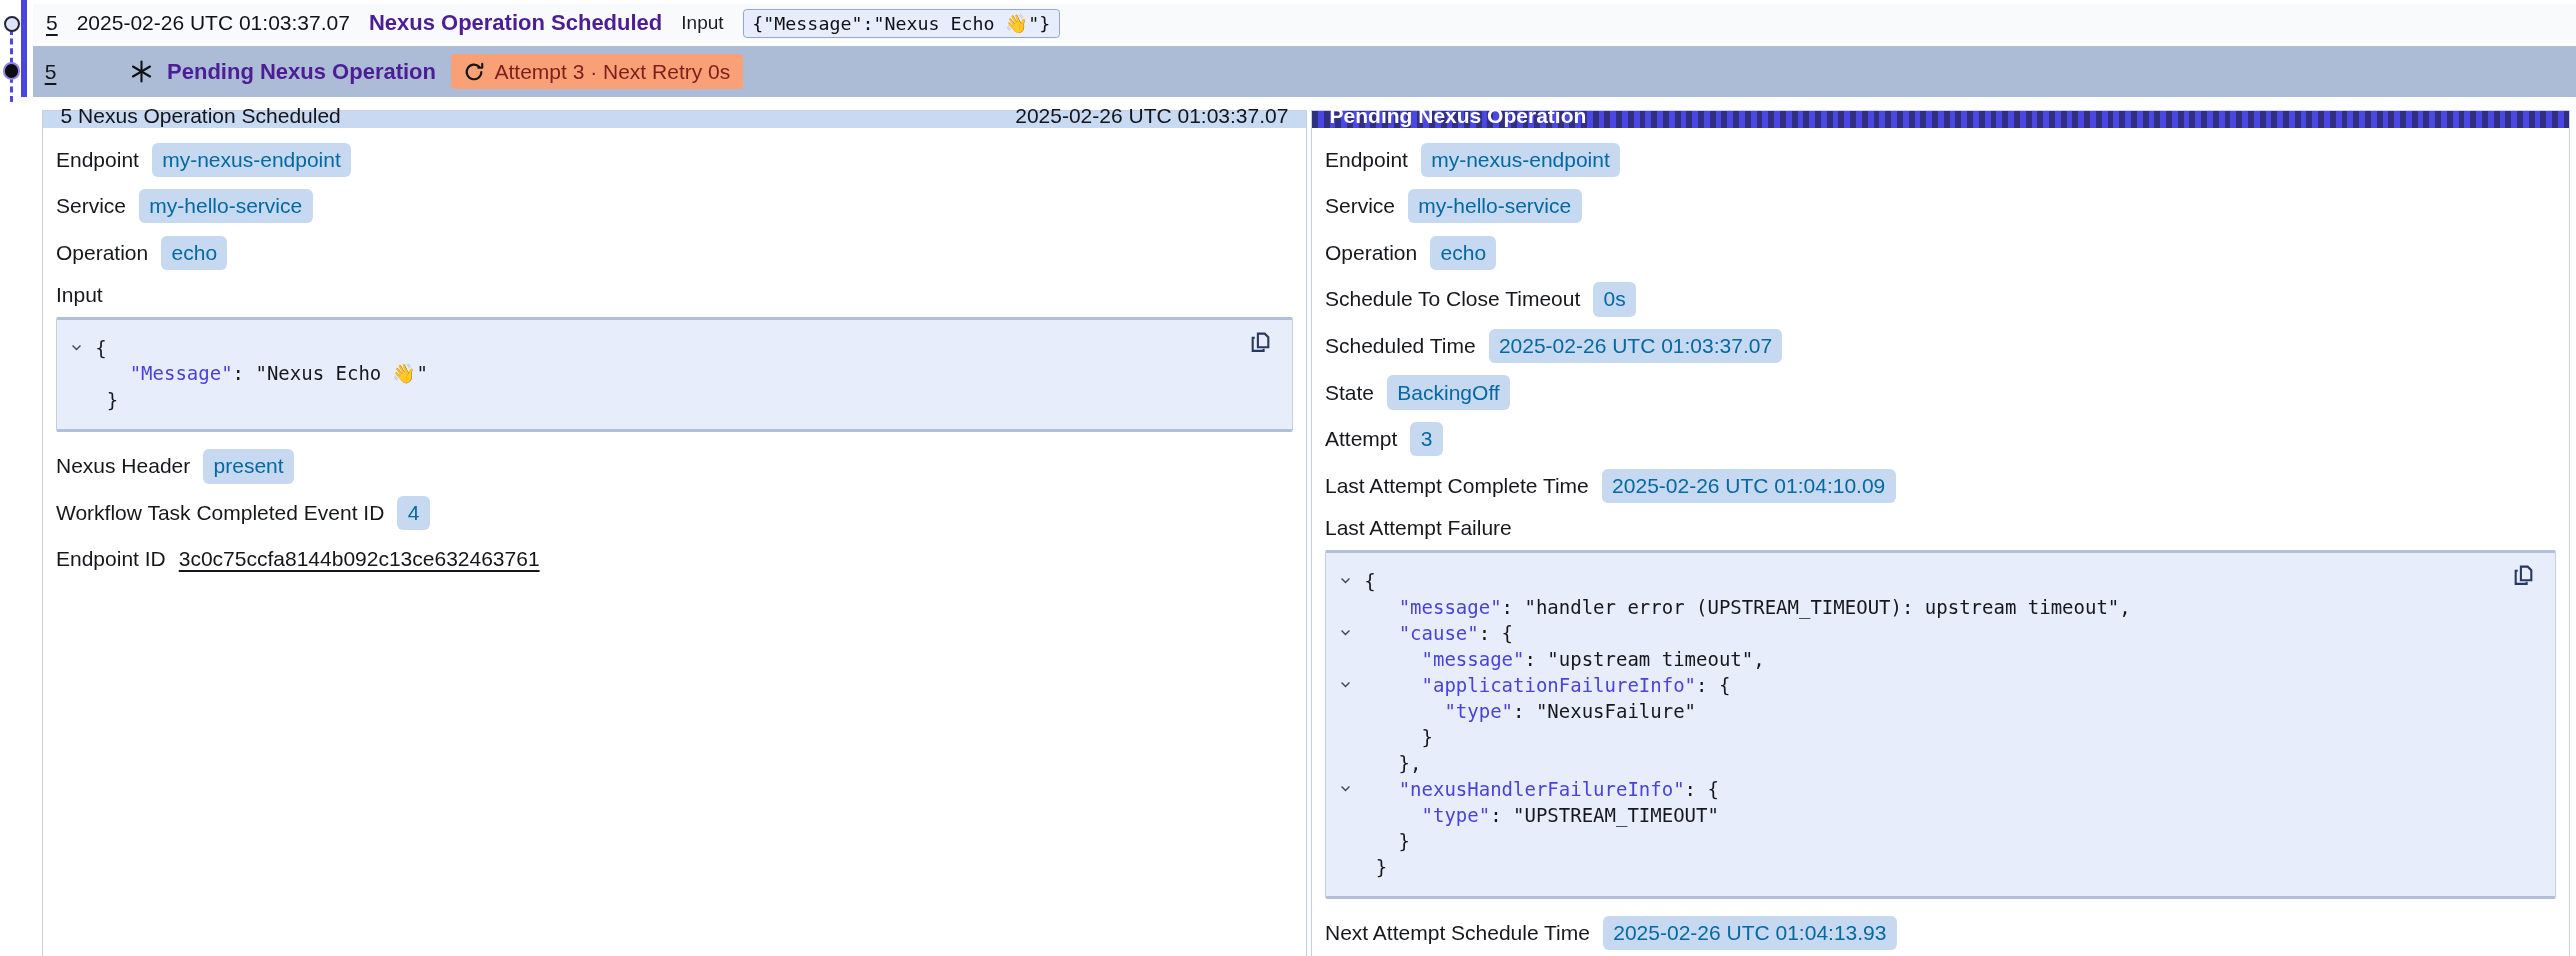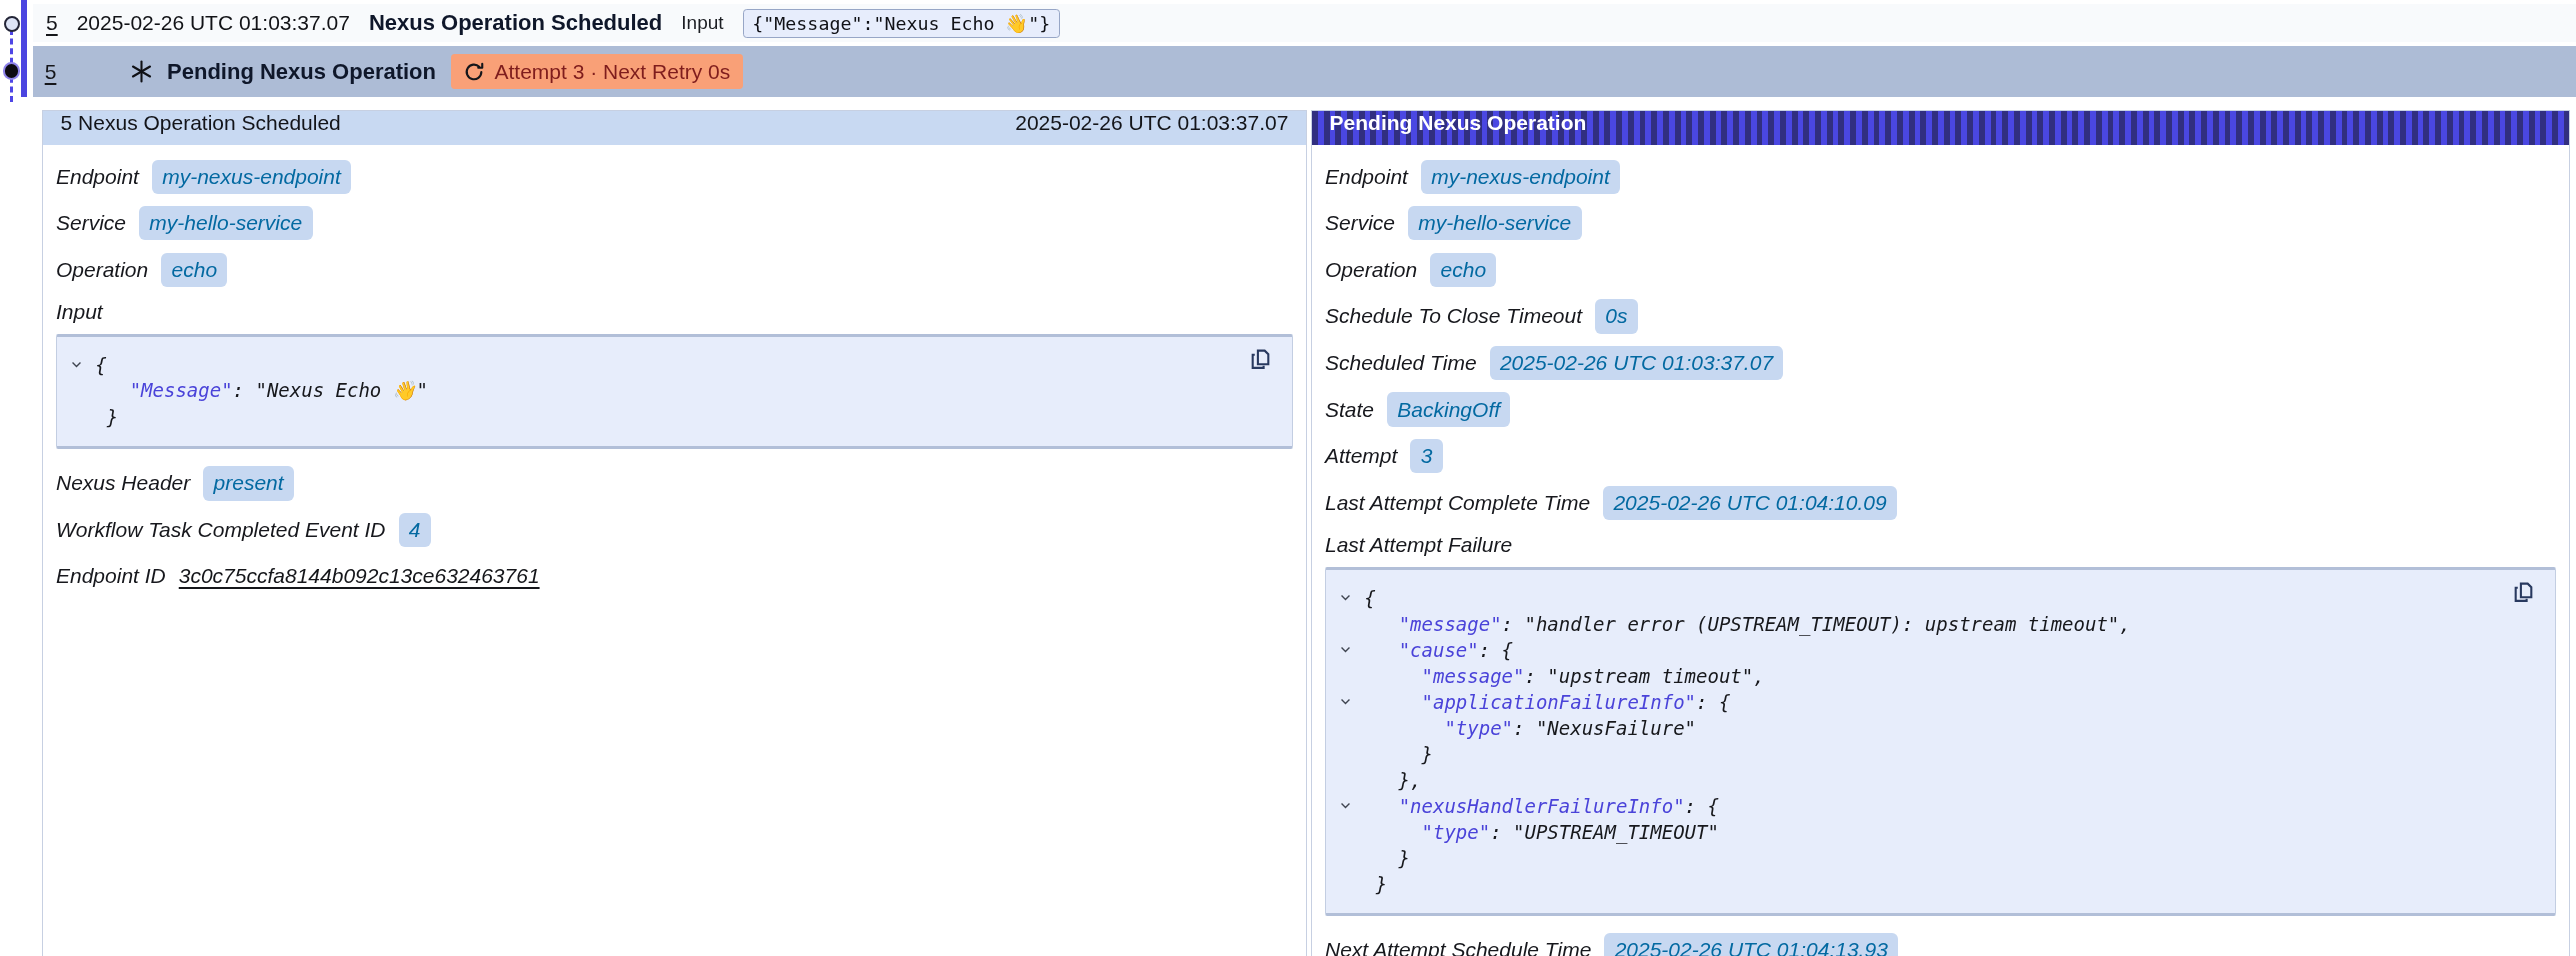--- a/index.html
+++ b/index.html
@@ -15,39 +15,39 @@
   .rail-circle-filled { position:absolute; left:2.9px; top:62px; width:17.6px; height:17.6px; border-radius:50%;
     background:#0d0b12; border:2.2px solid #8f84ea; z-index:2; }
 
   
   .row1 { position:absolute; left:33px; top:4.4px; right:0; height:38px; background:#f8fafc;
     display:flex; align-items:center; padding-left:13px; gap:19px; cursor:pointer; }
   .row2 { position:absolute; left:33px; top:46px; right:0; height:51px; background:#adbcd6;
     display:flex; align-items:center; padding-left:11.7px; cursor:pointer; }
   .id-link { font-size:21px; font-weight:500; color:#15161a; text-decoration:underline; text-underline-offset:3.7px; }
   .ts { font-size:21px; color:#121317; }
-  .evt-title { font-size:22px; font-weight:700; color:#0f172a; }
+  .evt-title { font-size:22px; font-weight:700; color:#4c1d95; }
   .input-lbl { font-size:19px; color:#1d1f24; }
   .chip { font-family:"DejaVu Sans Mono","Liberation Mono",monospace; font-size:18.3px;
     background:#e7edfc; border:1.5px solid #97a6c6; border-radius:3.7px; padding:2.9px 8.8px; color:#101116; }
   .nexus-icon { margin-left:73px; width:26px; height:26px; display:flex; align-items:center; }
   .row2 .evt-title { margin-left:11.7px; }
   .retry-badge { margin-left:14.6px; display:flex; align-items:center; gap:9.5px;
     background:#f9a077; border-radius:3.7px; padding:5.1px 12.4px; font-size:21px; color:#7f1d1d; }
 
   
   .panel { position:absolute; top:110px; height:879px; border:1.5px solid #c7d0e2; border-bottom:none; background:#fff; }
   .panel.left  { left:42px;  width:1265px; }
   .panel.right { left:1311px; width:1259px; }
-  .panel-header { height:34px; display:flex; align-items:flex-start; justify-content:space-between;
+  .panel-header { height:17px; display:flex; align-items:flex-end; justify-content:space-between;
     padding:0 17.6px; font-size:21px; }
   .panel.left .panel-header { background:#c8d9f2; font-weight:500; color:#131419; }
   .panel-header.striped { background:repeating-linear-gradient(to right,#312f80 0 5.9px,#4a47e2 5.9px 11.7px);
     color:#ffffff; font-weight:600; justify-content:flex-start; }
-  .panel-body { padding:14.6px 13px 0 13px;font-style:italic; }
+  .panel-body { padding:14.6px 13px 0 13px; }
 
   .field-row { display:flex; align-items:center; gap:13px; margin-bottom:12.4px; min-height:34px; font-size:21px; }
   .field-label { color:#17181d; }
   .badge { background:#c7d8f1; border-radius:5.9px; padding:5.1px 10.3px; font-size:21px; color:#0369a1; }
   .section-label { font-size:21px; margin:2.9px 0 8.8px 0; min-height:26px; display:flex; align-items:center; }
   .link { font-size:21px; text-decoration:underline; text-underline-offset:4.4px; color:#15161a; cursor:pointer; }
 
   
   .codeblock { position:relative; background:#e7edfb; border:1.5px solid #c3cee2;
     border-top:3.7px solid #b2bfd8; border-bottom:3.7px solid #b2bfd8; border-radius:2.2px;

